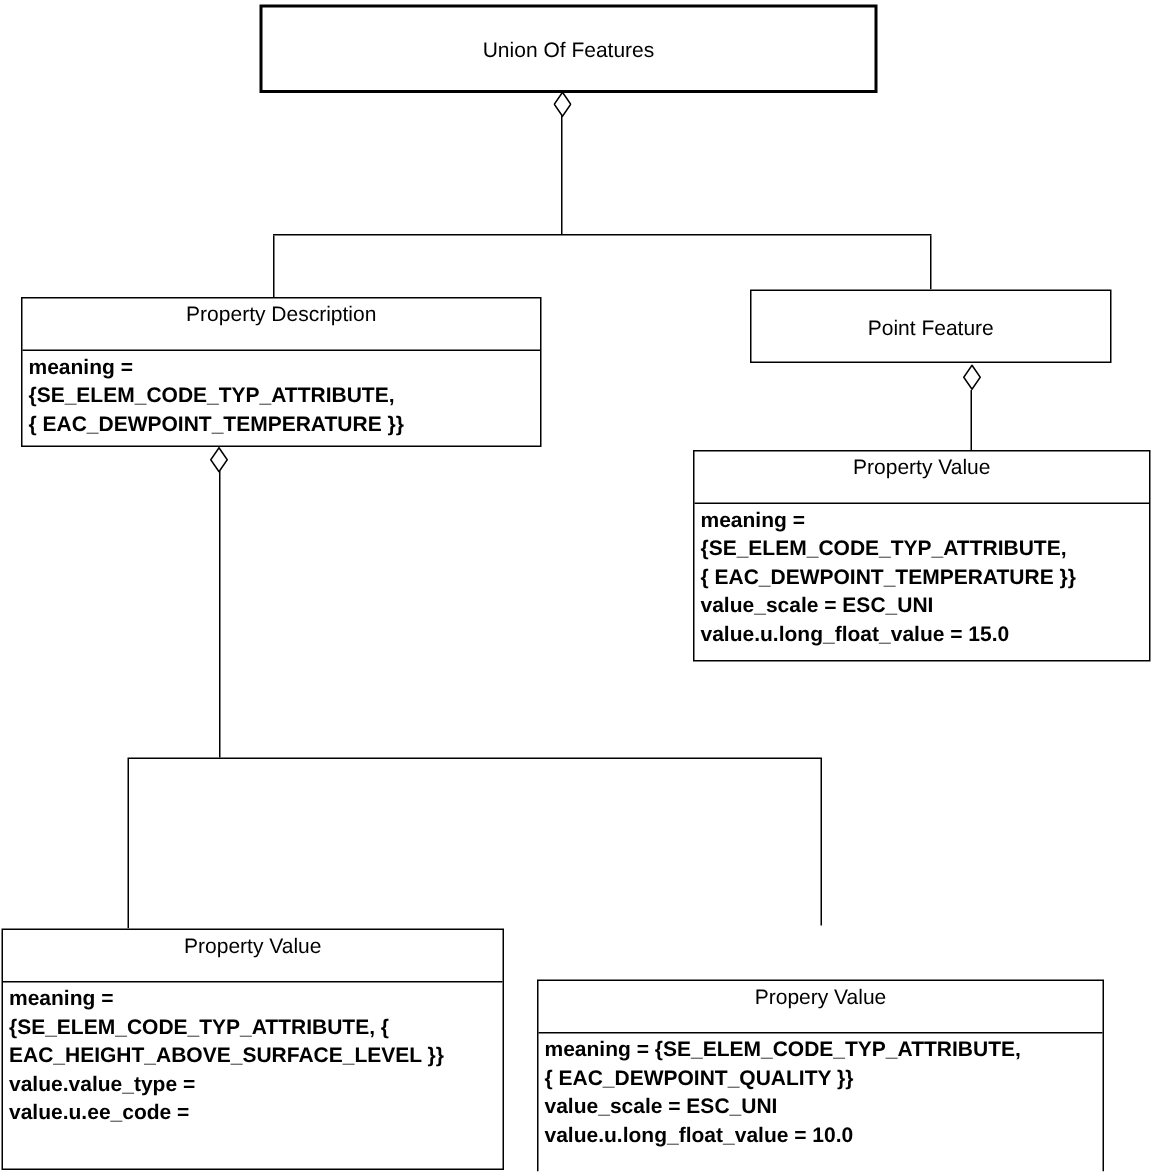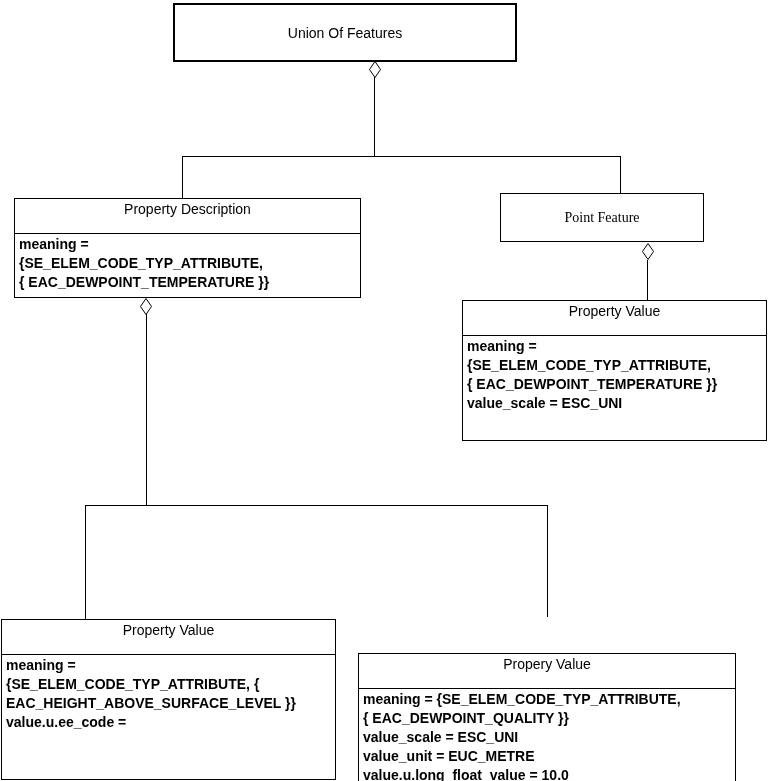--- a/index.html
+++ b/index.html
@@ -34,21 +34,21 @@
   .attr-line { white-space:nowrap;font-weight:bold; }
   .line { position:absolute; background:#000000; }
   .diamond { position:absolute; width:12px; height:17px; }
   .diamond svg { display:block; }
 </style>
 </head>
 <body>
 
 <div class="canvas">
 
-  <div class="node node--thick node--titleonly" style="left:173px; top:3px; width:344px; height:59px;justify-content:center;">
+  <div class="node node--thick node--titleonly" style="left:173px; top:3px; width:412px; height:59px;justify-content:center;">
     <div class="title">Union Of Features</div>
   </div>
 
   <div class="diamond" style="left:369px; top:61px;">
     <svg width="12" height="17" viewBox="0 0 12 17">
         <polygon points="6,0.5 11.5,8.5 6,16.5 0.5,8.5" fill="#ffffff" stroke="#000000" stroke-width="1"></polygon>
       </svg>
   </div>
 
   <div class="line" style="left:374px; top:77px; width:1px; height:79px;"></div>
@@ -69,55 +69,56 @@
     <svg width="12" height="17" viewBox="0 0 12 17">
         <polygon points="6,0.5 11.5,8.5 6,16.5 0.5,8.5" fill="#ffffff" stroke="#000000" stroke-width="1"></polygon>
       </svg>
   </div>
 
   <div class="line" style="left:146px; top:314px; width:1px; height:191px;"></div>
   <div class="line" style="left:85px; top:505px; width:463px; height:1px;"></div>
   <div class="line" style="left:85px; top:506px; width:1px; height:113px;"></div>
   <div class="line" style="left:547px; top:506px; width:1px; height:111px;"></div>
 
-  <div class="node node--titleonly" style="left:500px; top:193px; width:204px; height:49px;font-family:Liberation Serif, serif;">
+  <div class="node node--titleonly" style="left:500px; top:193px; width:241px; height:49px;">
     <div class="title">Point Feature</div>
   </div>
 
   <div class="diamond" style="left:642px; top:243px;">
     <svg width="12" height="17" viewBox="0 0 12 17">
         <polygon points="6,0.5 11.5,8.5 6,16.5 0.5,8.5" fill="#ffffff" stroke="#000000" stroke-width="1"></polygon>
       </svg>
   </div>
   <div class="line" style="left:647px; top:260px; width:1px; height:41px;"></div>
 
   <div class="node node--compartment" style="left:462px; top:300px; width:305px; height:141px;">
     <div class="hdr">Property Value</div>
     <div class="body">
       <div class="attr-line">meaning =</div>
       <div class="attr-line">{SE_ELEM_CODE_TYP_ATTRIBUTE,</div>
       <div class="attr-line">{ EAC_DEWPOINT_TEMPERATURE }}</div>
       <div class="attr-line">value_scale = ESC_UNI</div>
+      <div class="attr-line">value.u.long_float_value = 15.0</div>
     </div>
   </div>
 
   <div class="node node--compartment" style="left:1px; top:619px; width:335px; height:161px;">
     <div class="hdr">Property Value</div>
     <div class="body">
       <div class="attr-line">meaning =</div>
       <div class="attr-line">{SE_ELEM_CODE_TYP_ATTRIBUTE, {</div>
       <div class="attr-line">EAC_HEIGHT_ABOVE_SURFACE_LEVEL }}</div>
+      <div class="attr-line">value.value_type =</div>
       <div class="attr-line">value.u.ee_code =</div>
     </div>
   </div>
 
   <div class="node node--compartment" style="left:358px; top:617px; width:378px; height:158px;margin-top:36px;">
     <div class="hdr">Propery Value</div>
     <div class="body">
       <div class="attr-line">meaning = {SE_ELEM_CODE_TYP_ATTRIBUTE,</div>
       <div class="attr-line">{ EAC_DEWPOINT_QUALITY }}</div>
       <div class="attr-line">value_scale = ESC_UNI</div>
-      <div class="attr-line">value_unit = EUC_METRE</div>
       <div class="attr-line">value.u.long_float_value = 10.0</div>
     </div>
   </div>
 
 </div>
 
 </body></html>

